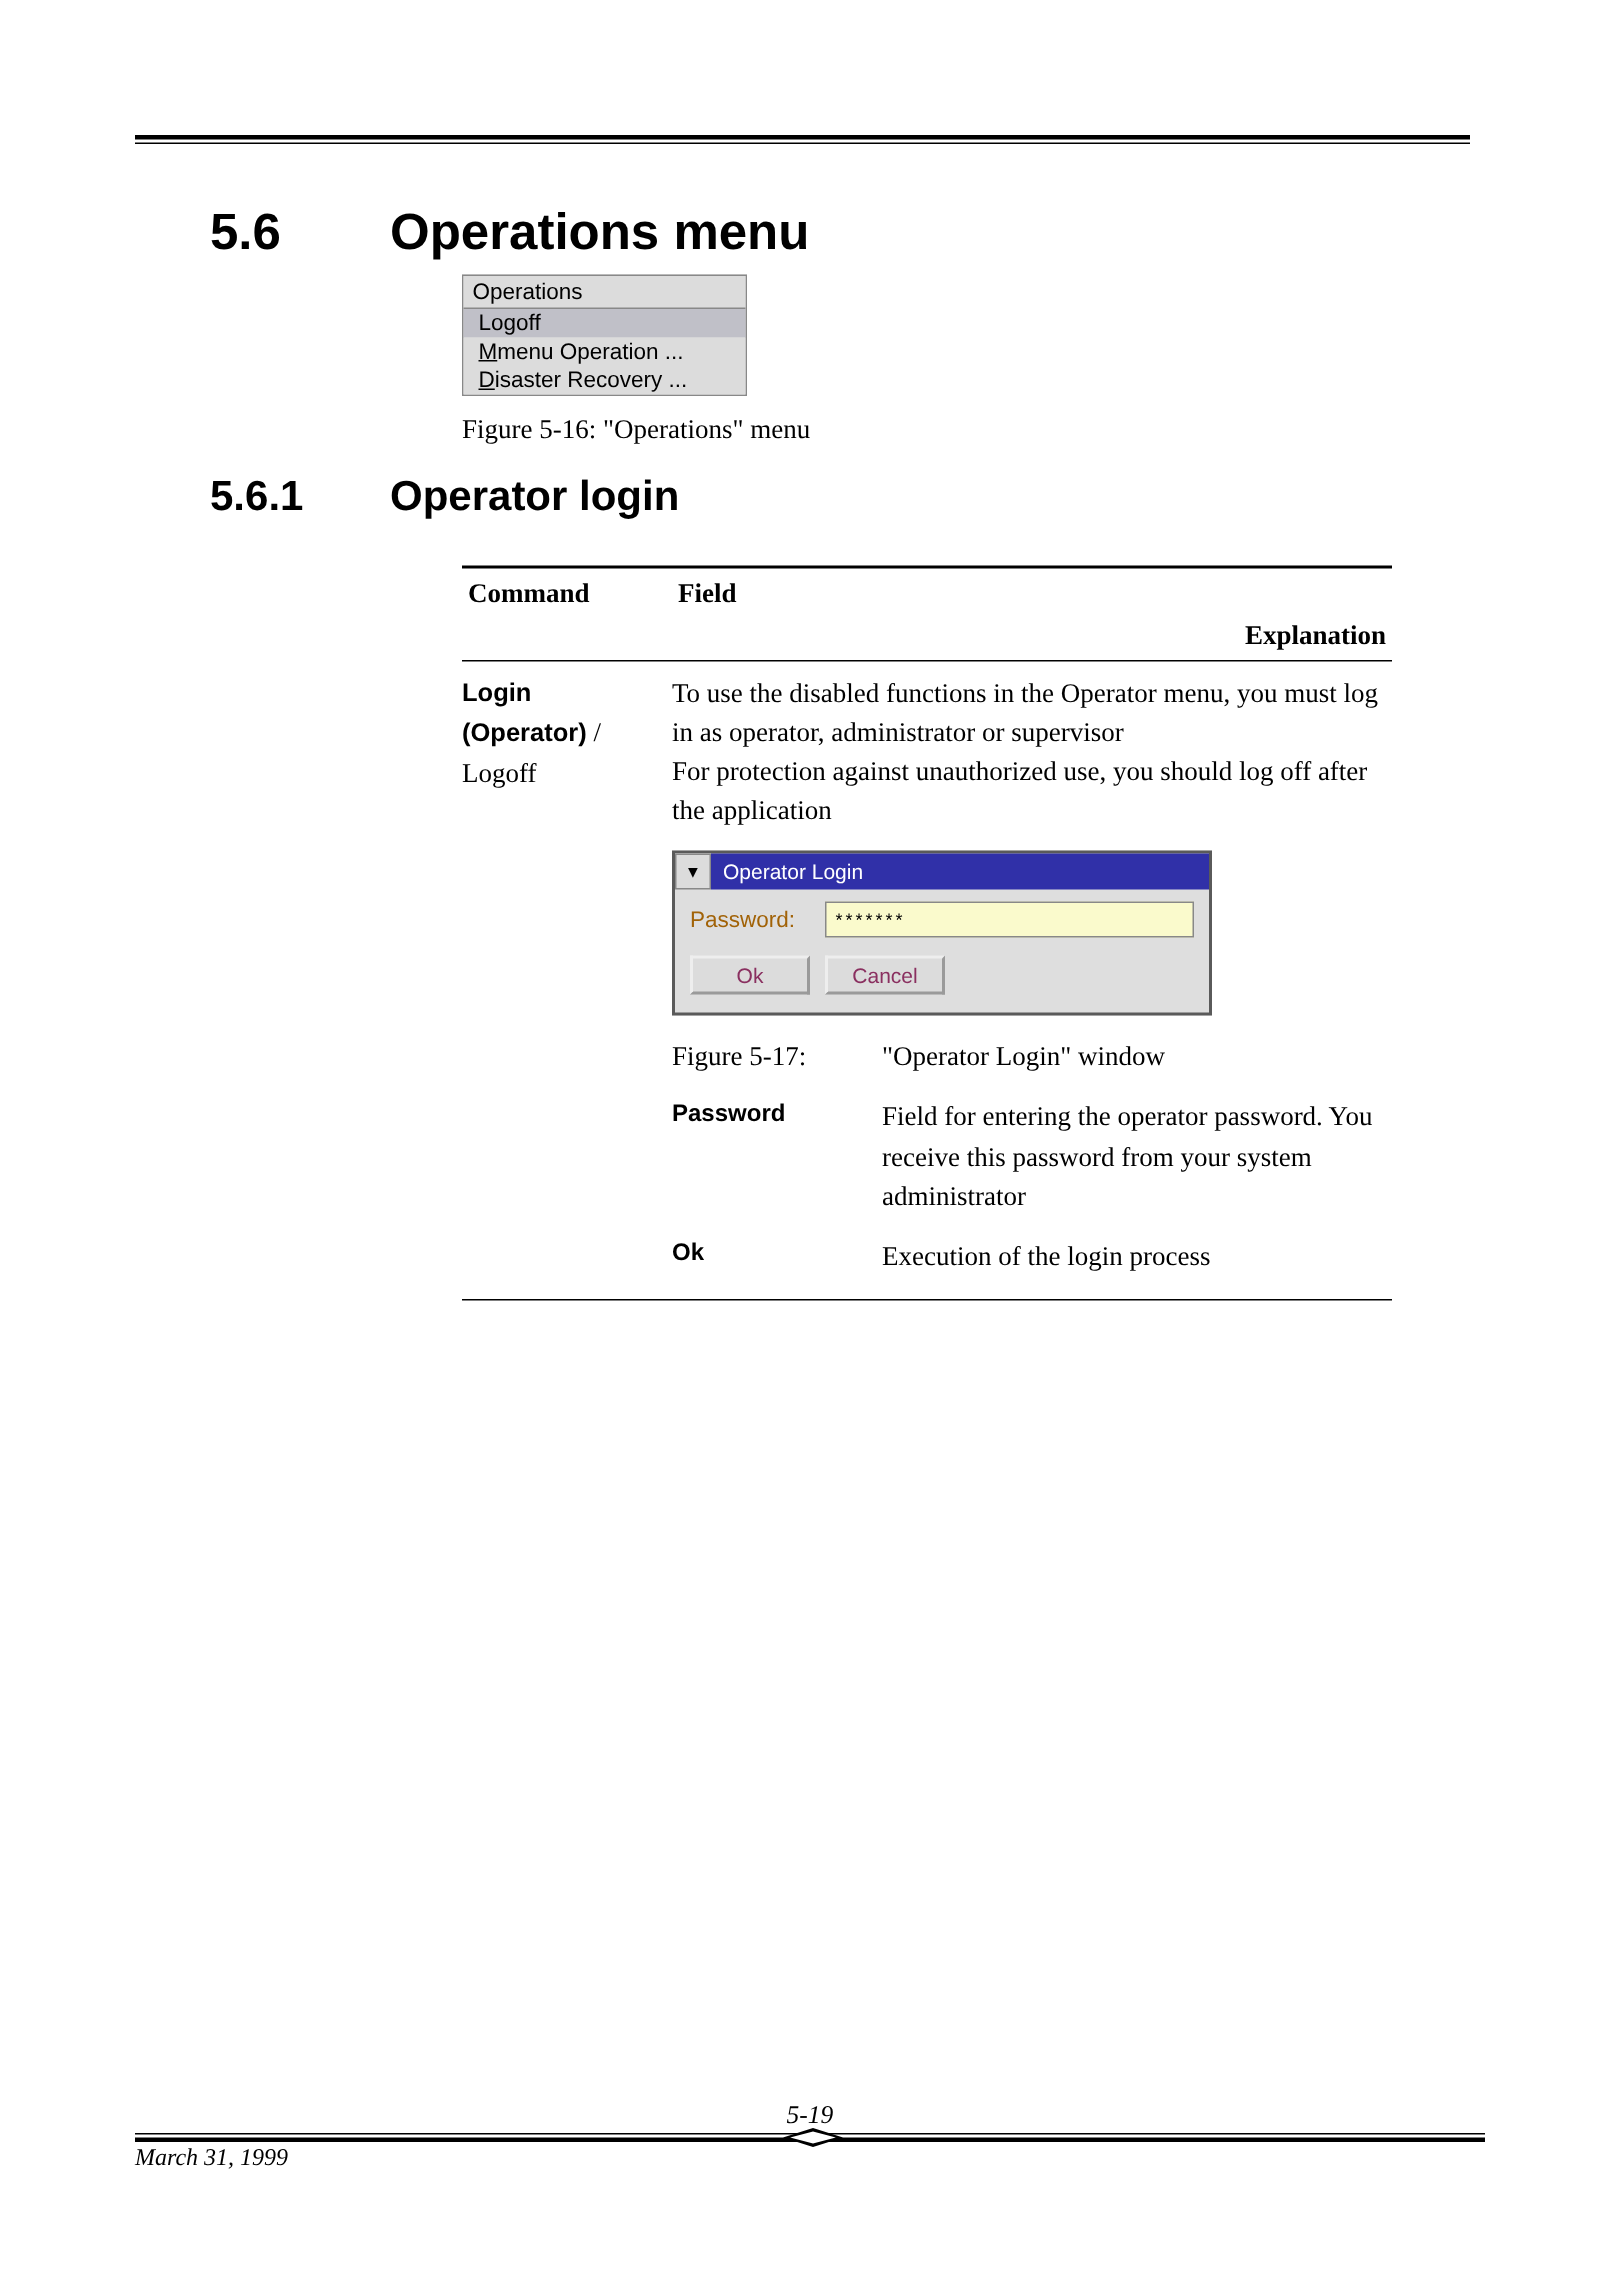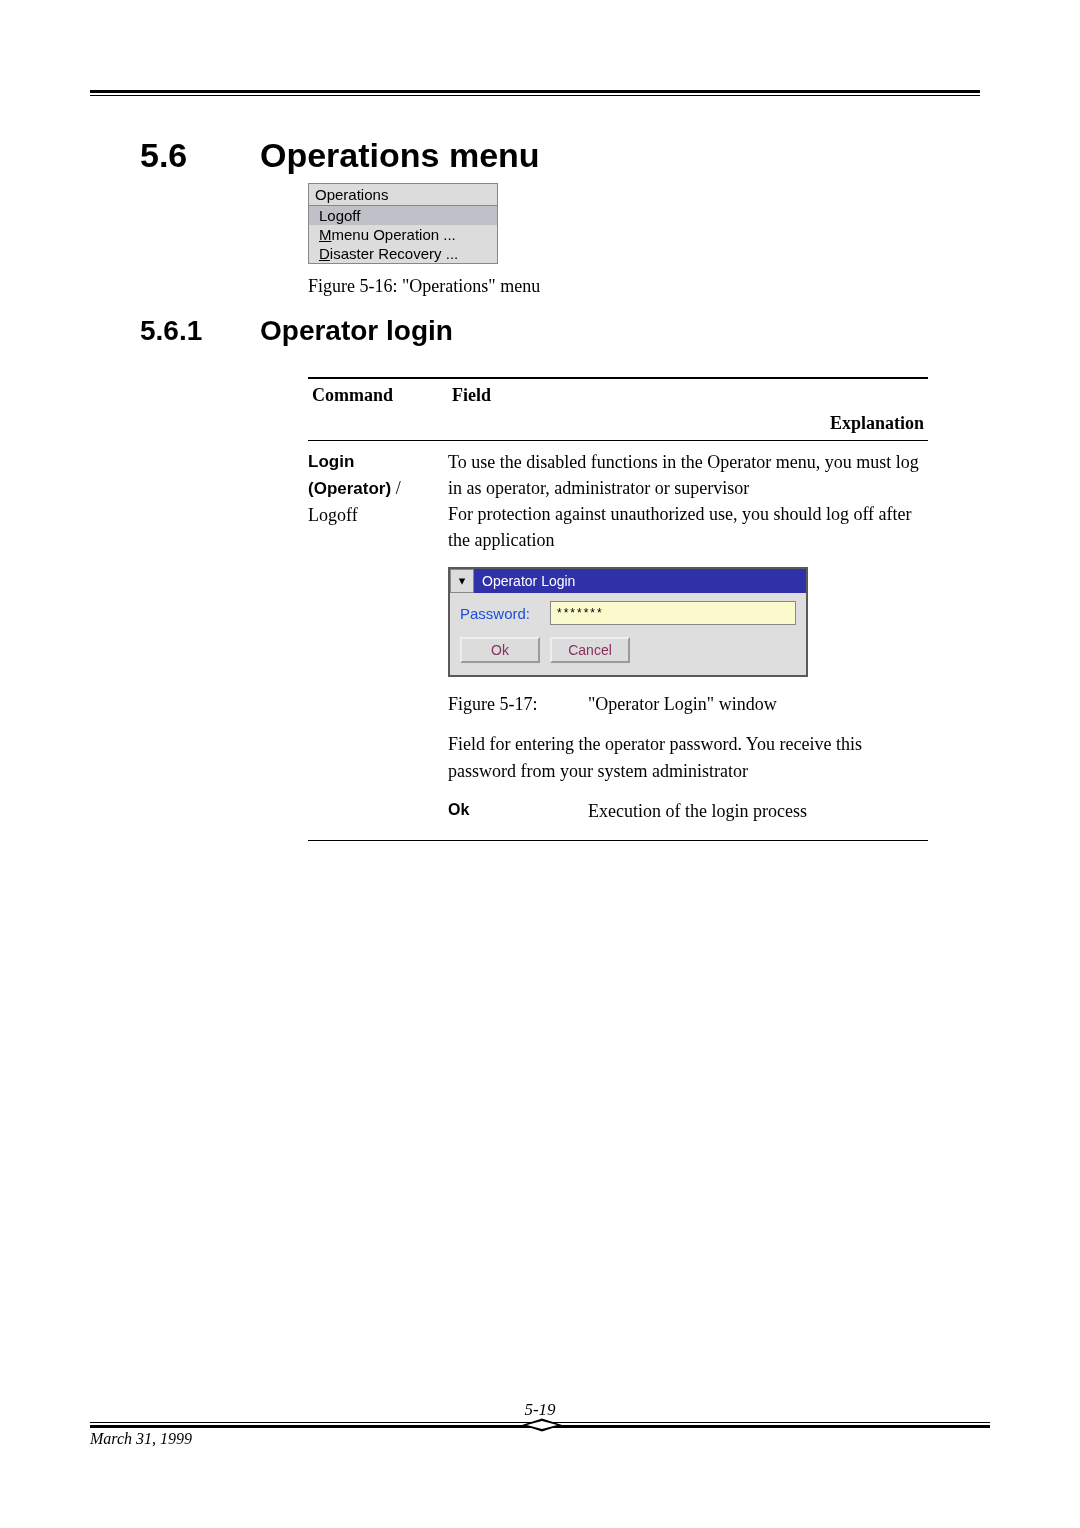--- a/index.html
+++ b/index.html
@@ -43,21 +43,21 @@
   
   .exp-body { width: 480px; font-size: 18px; line-height: 1.45; }
   
   
   .login-dialog { width: 360px; border: 2px solid #5a5a5a; background: #dedede; margin-top: 14px; font-family: Arial, Helvetica, sans-serif; }
   .login-titlebar { display: flex; align-items: center; height: 24px; }
   .login-tb-btn { width: 24px; height: 24px; background: #dcdcdc; border: 1px solid #888; display: flex; align-items: center; justify-content: center; font-size: 13px; }
   .login-tb-title { flex: 1; height: 24px; background: #3030a8; color: #fff; font-size: 14px; padding: 3px 8px; display: flex; align-items: center; }
   .login-body { padding: 8px 10px 12px 10px; }
   .login-row { display: flex; align-items: center; }
-  .login-label { color: #1d4ed8; font-size: 15px; width: 90px; }
+  .login-label { color: #a16207; font-size: 15px; width: 90px; }
   .login-input { flex: 1; height: 24px; border: 1px solid #888; background: #fafacc; font-size: 12px; padding: 2px 6px; font-family: Arial; letter-spacing: 2px; }
   .login-btns { display: flex; gap: 10px; margin-top: 12px; }
   .login-btn { width: 80px; height: 26px; background: #dcdcdc; border: 2px outset #eee; color: #8a3060; font-size: 14px; display: flex; align-items: center; justify-content: center; }
   
   .fig-cap2 { font-size: 18px; margin-top: 14px; margin-left: 0; }
   .fig-cap2 .figno { display: inline-block; width: 140px; }
   
   .defrow { display: flex; margin-top: 14px; font-size: 18px; line-height: 1.45; }
   .def-k { width: 140px; font-family: Arial, Helvetica, sans-serif; font-weight: bold; font-size: 16px; }
   .def-v { flex: 1; }
@@ -127,20 +127,21 @@
               <div class="login-btn">Cancel</div>
             </div>
           </div>
         </div>
 
         <div class="fig-cap2">
           <span class="figno">Figure 5-17:</span><span>"Operator Login" window</span>
         </div>
 
         <div class="defrow">
+          <div class="def-k">Password</div>
           <div class="def-v">Field for entering the operator password. You receive this password from your system administrator</div>
         </div>
         <div class="defrow">
           <div class="def-k">Ok</div>
           <div class="def-v">Execution of the login process</div>
         </div>
       </div>
     </div>
   </div>
 

